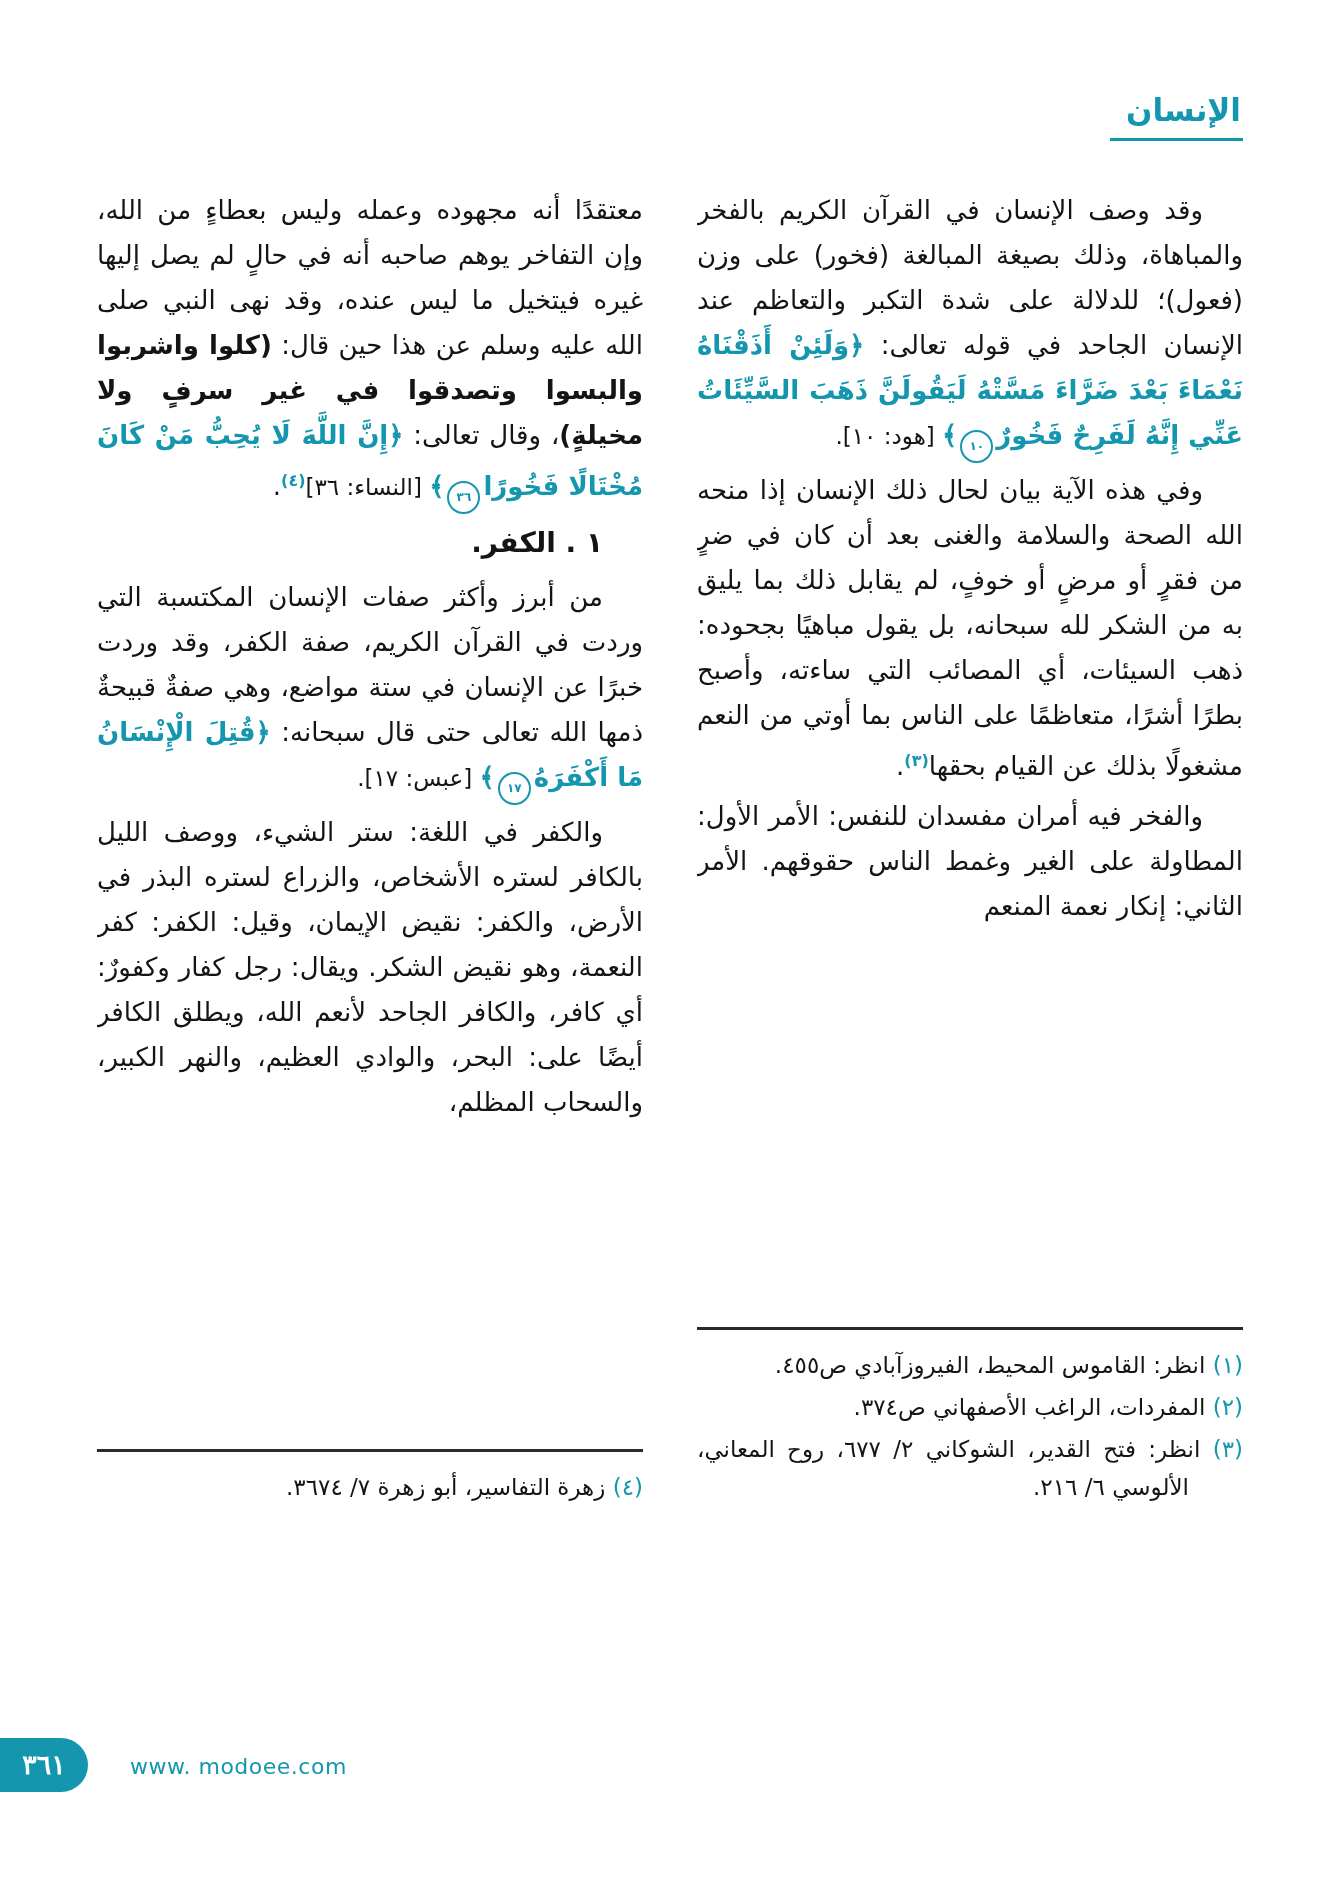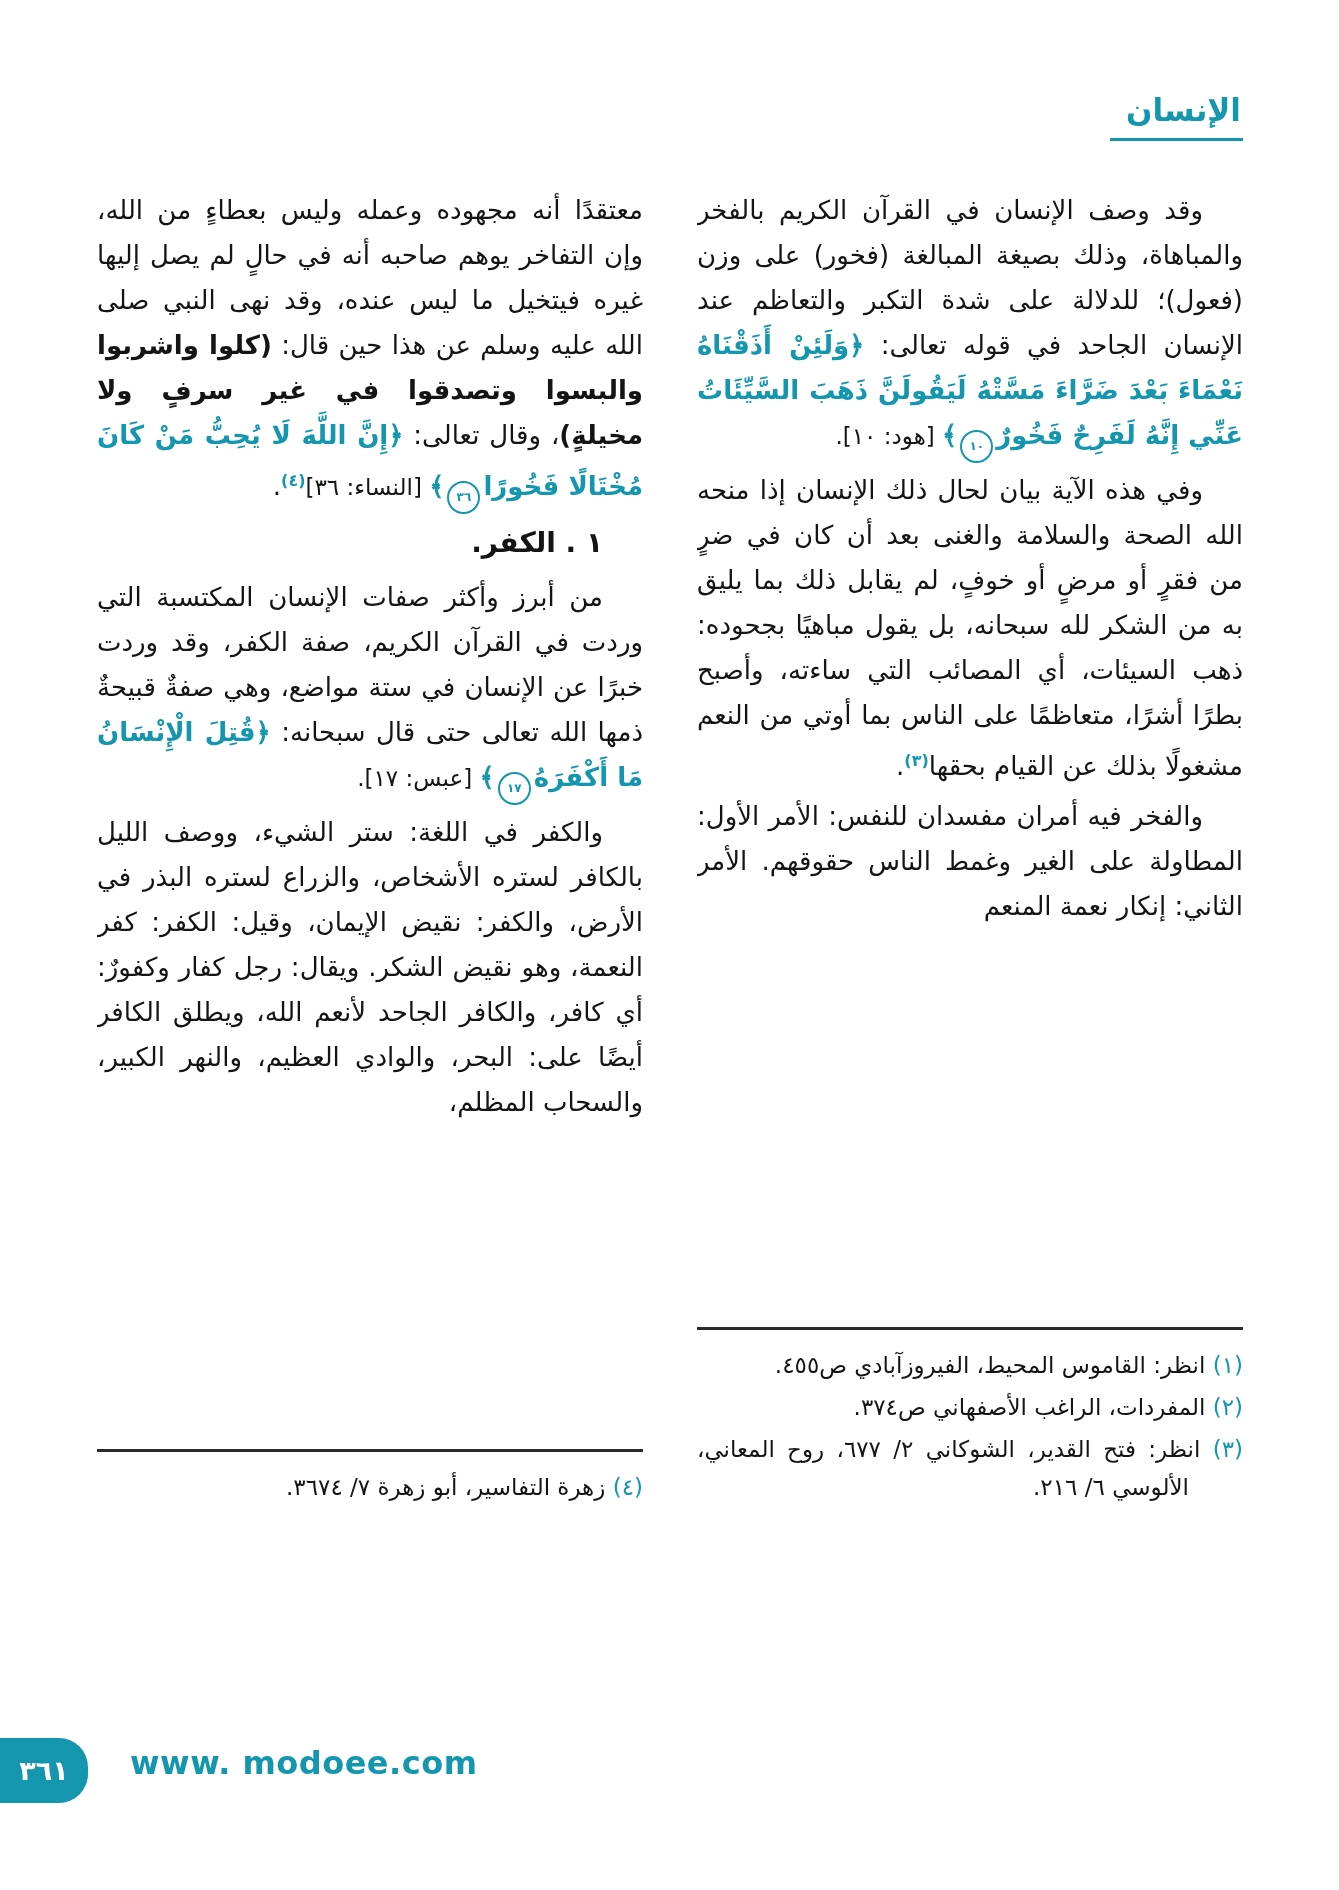--- a/index.html
+++ b/index.html
@@ -59,30 +59,30 @@
     padding-top:16px;
   }
   .footnotes .para{
     font-size:23px;line-height:38px;
     padding-right:54px;text-indent:-54px;
     margin:0 0 4px;
   }
   .page-footer{position:absolute;left:0;top:1738px;width:100%;height:64px;}
   .page-number-pill{
     position:absolute;left:0;top:0;
-    width:88px;height:65px;
+    width:88px;height:54px;
     background:var(--accent);
     border-radius:0 29px 29px 0;
     display:flex;align-items:center;justify-content:center;
-    color:#ffffff;font-size:27px;font-weight:bold;
+    color:#ffffff;font-size:27px;font-weight:bold;font-family:Liberation Serif, serif;
   }
   .website{
-    position:absolute;left:130px;top:6px;
+    position:absolute;left:130px;top:16px;
     direction:ltr;unicode-bidi:embed;
-    color:var(--accent);font-size:32px;font-weight:bold;
+    color:var(--accent);font-size:22px;font-weight:normal;
     letter-spacing:0.5px;
   }
 </style>
 </head>
 <body>
 
 <div class="page">
 
   <header class="page-header">
     <span class="header-title">الإنسان</span>

